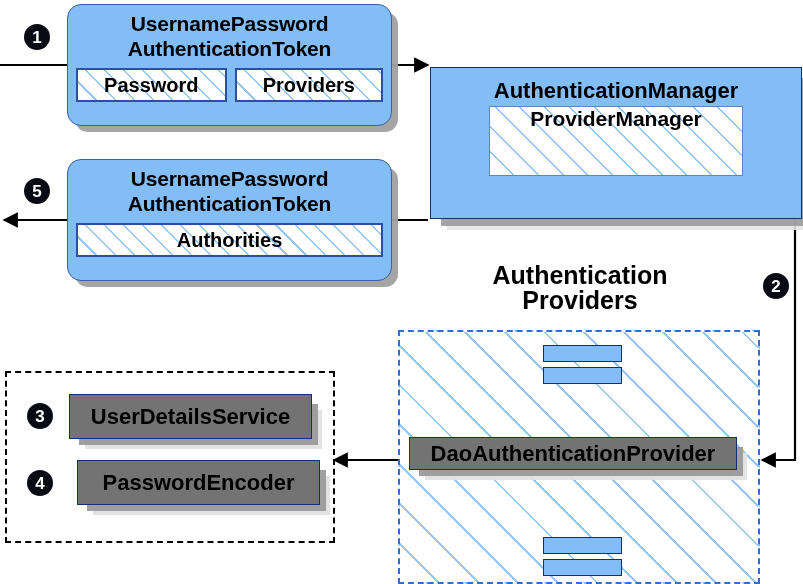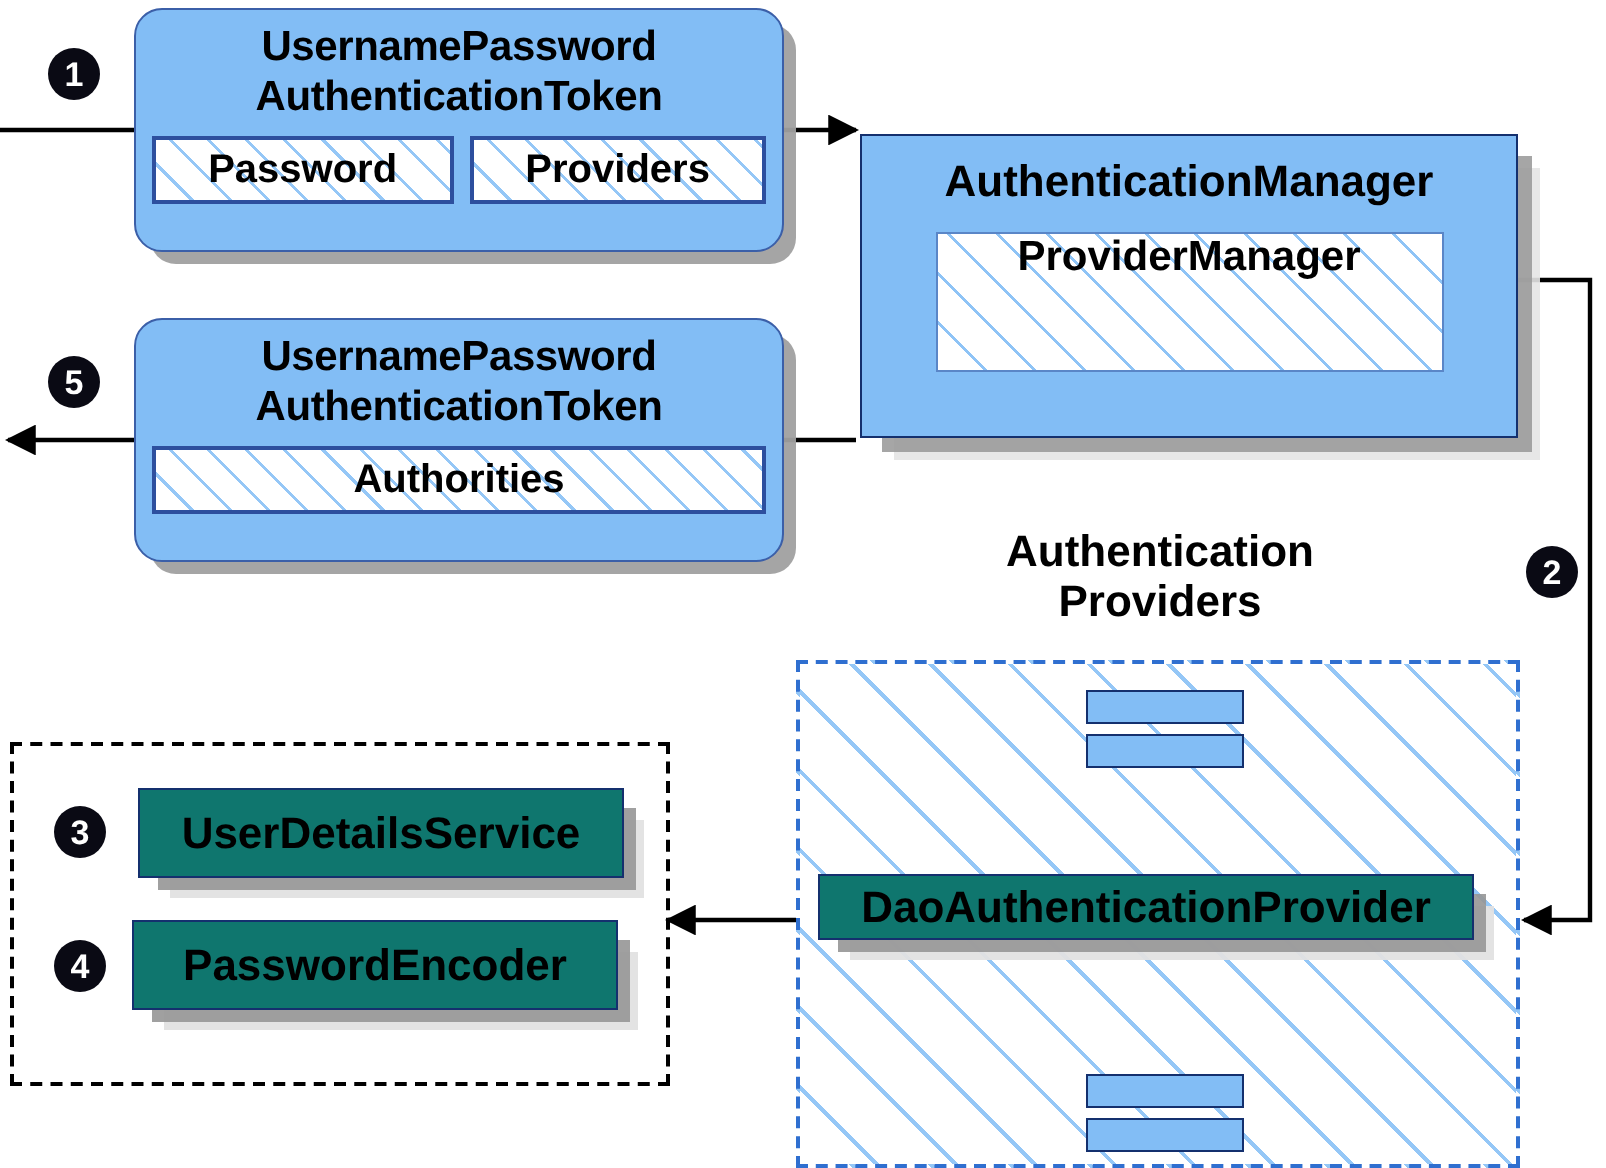--- a/index.html
+++ b/index.html
@@ -110,21 +110,21 @@
         rgba(130,189,245,0.9) 17.5px);
     border: 1px solid #5a86c7;
     display: flex;
     justify-content: center;
     font-size: 21px;
     color: #000;
   }
 
   
   .bar-card {
-    background: #0f766e;
+    background: #737373;
     border: 1.5px solid #14306e;
     box-shadow: 8px 8px 0 -2px rgba(150,150,150,0.9),
                 13px 13px 0 -3px rgba(226,226,226,0.95);
     align-items: center;
     justify-content: center;
     font-size: 22px;
   }
 
   
   .stub-bar {
@@ -152,21 +152,21 @@
   .dashed-region {
     position: absolute;
     box-sizing: border-box;
     border: 2.5px dashed #000000;
     background: transparent;
   }
 
   .region-label {
     position: absolute;
     text-align: center;
-    font-size: 22px;
+    font-size: 25px;
     line-height: 25px;
     font-weight: bold;
     color: #000;
     white-space: pre-line;
   }
 
   
   .badge {
     position: absolute;
     width: 26px;
@@ -229,25 +229,25 @@
   <div class="node bar-card" style="left:409px; top:437px; width:328px; height:33px;">
     <span>DaoAuthenticationProvider</span>
   </div>
 
   <div class="dashed-region" style="left:5px; top:371px; width:330px; height:172px;"></div>
 
   <div class="node bar-card" style="left:69px; top:394px; width:243px; height:45px;">
     <span>UserDetailsService</span>
   </div>
 
-  <div class="node bar-card" style="left:66px; top:460px; width:243px; height:45px;">
+  <div class="node bar-card" style="left:77px; top:460px; width:243px; height:45px;">
     <span>PasswordEncoder</span>
   </div>
 
-  <div class="node manager-card" style="left:430px; top:67px; width:329px; height:152px;gap:10px;">
+  <div class="node manager-card" style="left:430px; top:67px; width:372px; height:152px;">
     <span class="manager-title">AuthenticationManager</span>
     <div class="inner-hatch-box">
       <span>ProviderManager</span>
     </div>
   </div>
 
   <div class="node token-card" style="left:67px; top:4px; width:325px; height:122px;">
     <span class="token-title">UsernamePassword
 AuthenticationToken</span>
     <div class="token-fields">

